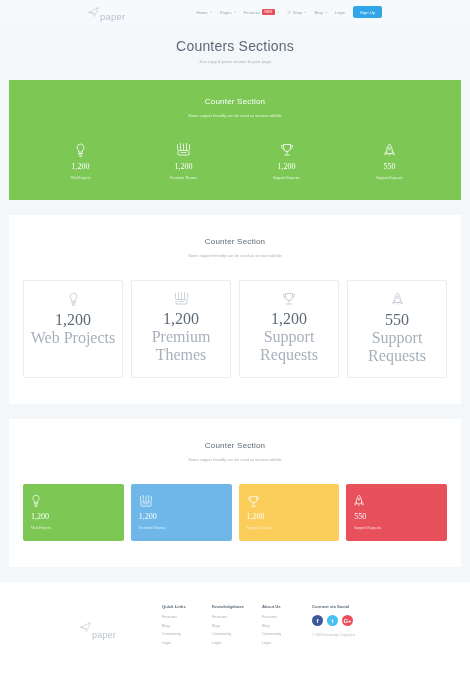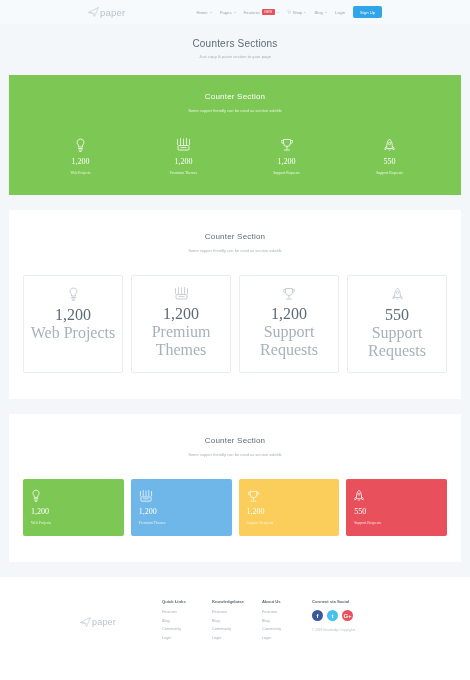--- a/index.html
+++ b/index.html
@@ -12,31 +12,31 @@
   .page { width: 470px; height: 680px; position: relative; }
 
   
   .navbar {
     height: 24px; background: #f7fafc;
     display: flex; align-items: center;
     padding: 0 14px;
   }
   .logo { display: flex; align-items: center; gap: 1px; margin-left: 74px; }
   .logo-icon { width: 11px; height: 10px; display: block; }
-  .logo-text { font-size: 9.5px; color: #b9c3cc; letter-spacing: .2px; }
+  .logo-text { font-size: 9.5px; color: #b9c3cc; letter-spacing: .2px; margin-top: 8px; }
   .nav-right { margin-left: auto; display: flex; align-items: center; gap: 8px; margin-right: 74px; }
   .nav-item { display: flex; align-items: center; gap: 2px; font-size: 4.2px; color: #9aa7b3; white-space: nowrap; }
   .caret { width: 0; height: 0; border-left: 1.6px solid transparent; border-right: 1.6px solid transparent; border-top: 1.8px solid #b3bdc7; }
   .badge-new { background: #e8505b; color: #fff; font-size: 3px; padding: 1px 2.5px; border-radius: 1px; letter-spacing: .2px; }
   .cart-icon { width: 4px; height: 4px; }
   .signup-btn { background: #30a5e8; color: #fff; font-size: 4.2px; padding: 3.2px 7px; border-radius: 2px; border: none; }
 
   
   .page-head { text-align: center; padding: 14px 0 16px; }
-  .page-head h1 { font-size: 10px; font-weight: 400; color: #5d6a76; letter-spacing: .2px; }
+  .page-head h1 { font-size: 14px; font-weight: 400; color: #5d6a76; letter-spacing: .2px; }
   .page-head p { font-size: 4.2px; color: #a7b1bb; margin-top: 5px; }
 
   
   .block { margin: 0 9px 15px; }
   .block.green { background: #7dc855; }
   .block.white { background: #ffffff; }
 
   .sec-head { text-align: center; }
   .sec-head h2 { font-weight: 400; letter-spacing: .2px; }
   .sec-head p { margin-top: 7px; }

